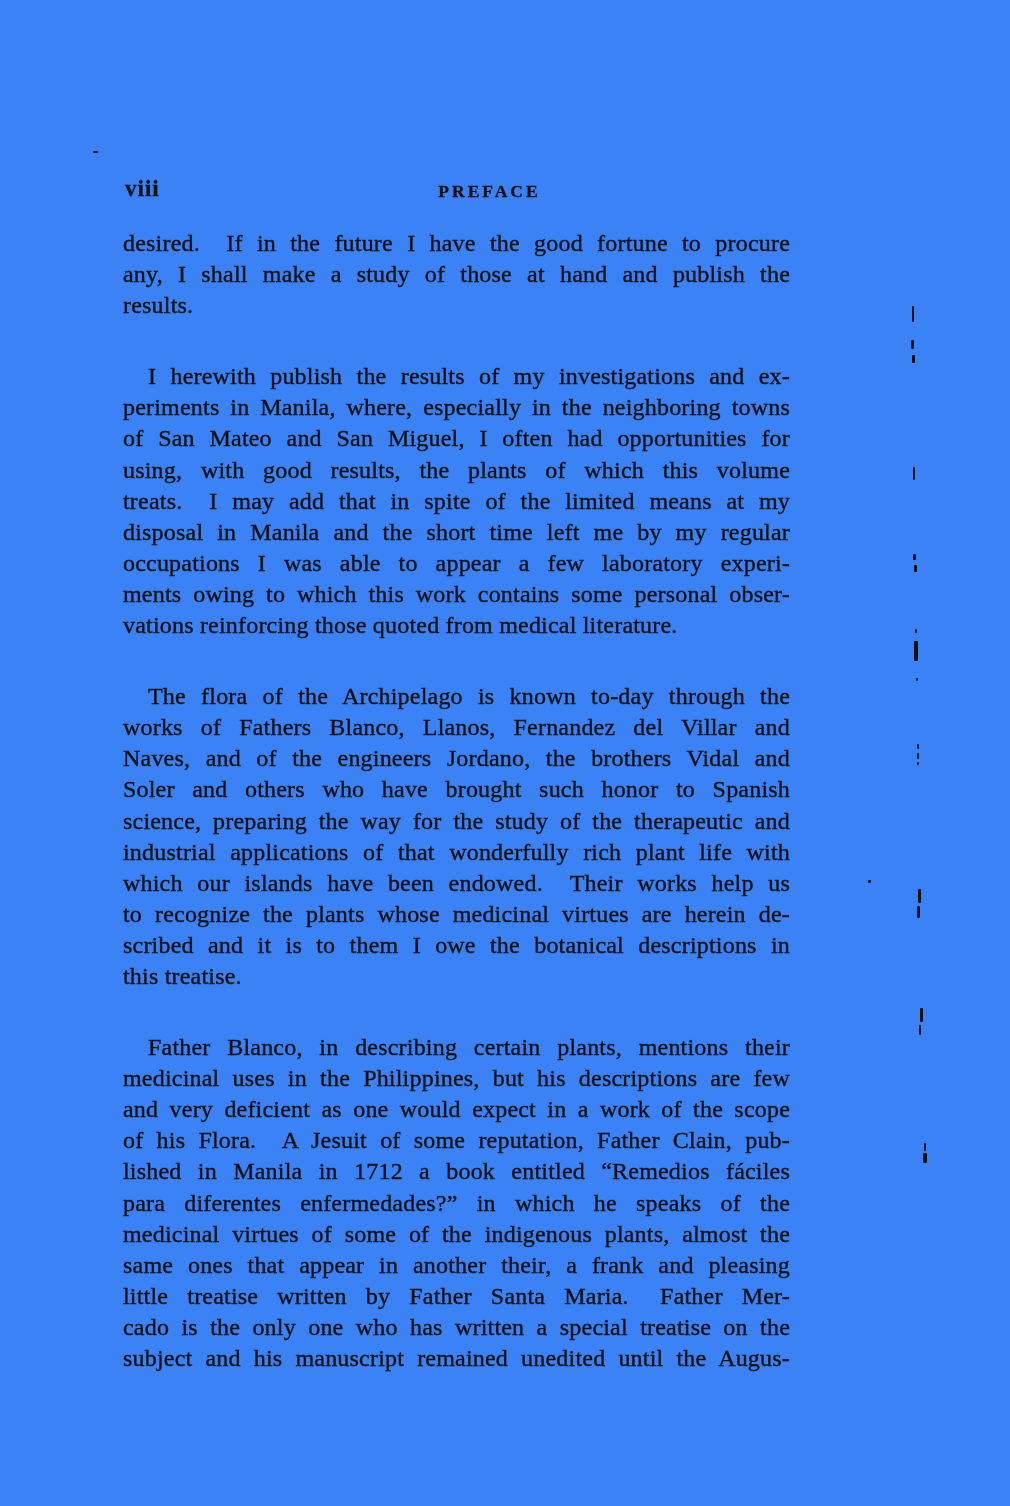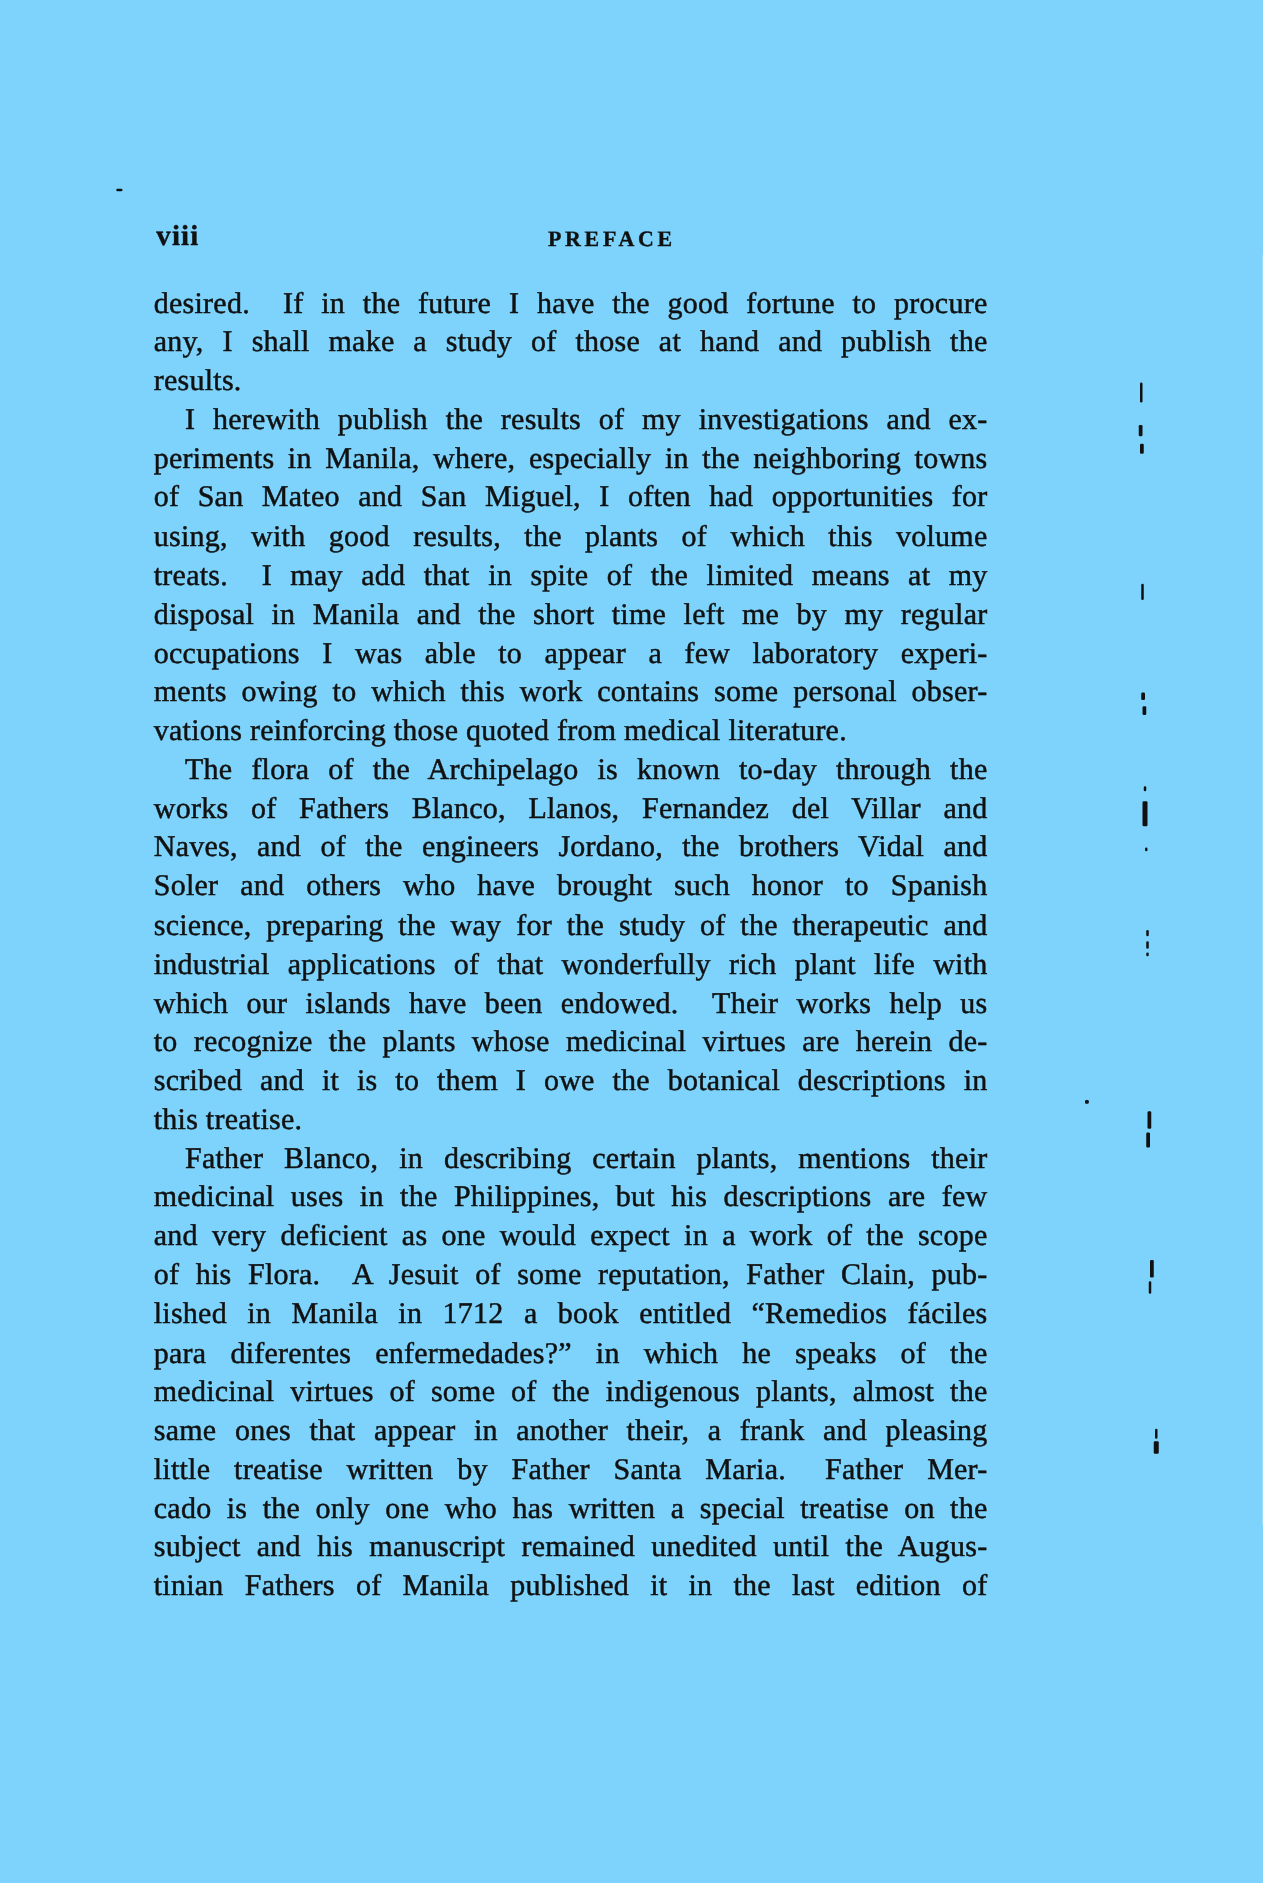--- a/index.html
+++ b/index.html
@@ -3,21 +3,21 @@
 <meta charset="utf-8">
 <style>
   html,body{margin:0;padding:0;}
   body{
     width:1010px;height:1506px;
     background:#ffffff;
     font-family:"Liberation Serif","DejaVu Serif",serif;
     color:#111111;
     overflow:hidden;
   }
-  .sheet{position:absolute;left:0;top:0;width:1010px;height:1506px;background:#7dd3fc;}
+  .sheet{position:absolute;left:0;top:0;width:1010px;height:1506px;background:#3b82f6;}
 
   
   .hdr{position:absolute;left:123px;top:176px;width:667px;height:34px;}
   .folio{
     position:absolute;left:2px;top:0;
     font-size:23px;font-weight:bold;letter-spacing:1px;
     -webkit-text-stroke:0.3px #111;
   }
   .ptitle{
     position:absolute;left:10px;top:5px;width:100%;
@@ -33,21 +33,21 @@
     letter-spacing:0.2px;
     -webkit-text-stroke:0.38px #111;
   }
   .line{
     height:31.1px;
     text-align:justify;
     text-align-last:justify;
     white-space:nowrap;
   }
   .line.e{text-align-last:left;}   
-  .line.ind{text-indent:25px;}     
+  .line.ind{text-indent:25px;margin-top:40px;}     
 
   
   .spk{position:absolute;background:#111;border-radius:1px;}
 </style>
 </head>
 <body>
 
 <div class="sheet">
 
   <div class="hdr">
@@ -93,21 +93,20 @@
       <div class="line">medicinal uses in the Philippines, but his descriptions are few</div>
       <div class="line">and very deficient as one would expect in a work of the scope</div>
       <div class="line">of his Flora.  A Jesuit of some reputation, Father Clain, pub-</div>
       <div class="line">lished in Manila in 1712 a book entitled “Remedios fáciles</div>
       <div class="line">para diferentes enfermedades?” in which he speaks of the</div>
       <div class="line">medicinal virtues of some of the indigenous plants, almost the</div>
       <div class="line">same ones that appear in another their, a frank and pleasing</div>
       <div class="line">little treatise written by Father Santa Maria.  Father Mer-</div>
       <div class="line">cado is the only one who has written a special treatise on the</div>
       <div class="line">subject and his manuscript remained unedited until the Augus-</div>
-      <div class="line">tinian Fathers of Manila published it in the last edition of</div>
     </div>
 
   </div>
 
   <div>
     <i class="spk" style="left:93px;top:151px;width:5px;height:2px;"></i>
     <i class="spk" style="left:912px;top:306px;width:2px;height:16px;"></i>
     <i class="spk" style="left:911px;top:340px;width:3px;height:9px;"></i>
     <i class="spk" style="left:912px;top:355px;width:3px;height:8px;"></i>
     <i class="spk" style="left:913px;top:467px;width:2px;height:13px;"></i>

